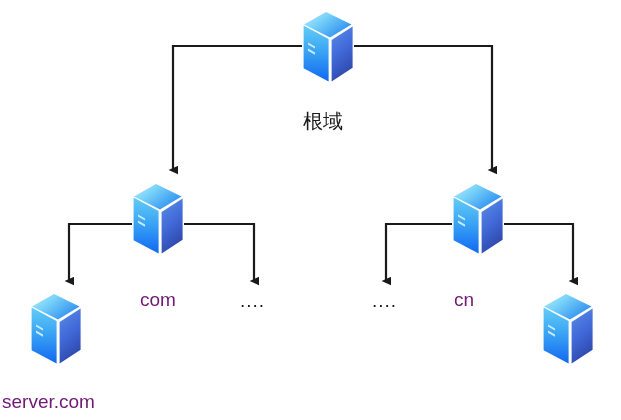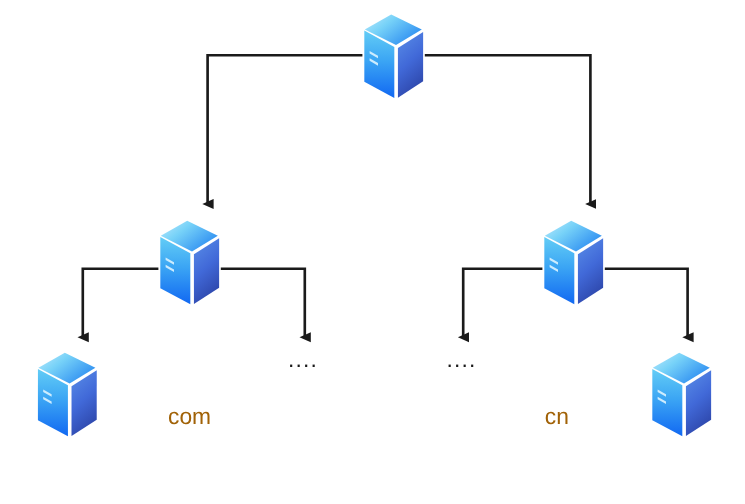--- a/index.html
+++ b/index.html
@@ -12,24 +12,23 @@
     width: 621px;
     height: 420px;
     background: #ffffff;
     overflow: hidden;
     font-family: "Liberation Sans", sans-serif;
   }
   .node-label {
     position: absolute;
     font-family: "Liberation Sans", sans-serif;
     font-size: 19px;
-    color: #a16207;
+    color: #701a75;
     white-space: nowrap;
     line-height: 1;
-    margin-top: 48px;
   }
   .dots-label {
     position: absolute;
     font-family: "Liberation Sans", sans-serif;
     font-size: 19px;
     color: #1a1a1a;
     white-space: nowrap;
     letter-spacing: 1px;
   }
   .root-label {
@@ -159,24 +158,26 @@
       <polygon points="3.6,19.4 28.6,33.1 28.6,75.6 3.6,62.2" fill="url(#frontGrad)"></polygon>
       <polygon points="30,33 54,18 54,63 30,78" fill="#ffffff"></polygon>
       <polygon points="31.6,33.9 52.6,20.6 52.6,61.8 31.6,75.4" fill="url(#sideGrad)"></polygon>
       <g opacity="0.92">
         <polygon points="8,36.5 15,40.5 15,42.6 8,38.6" fill="#d9f2ff"></polygon>
         <polygon points="8,42.6 15,46.6 15,48.7 8,44.7" fill="#d9f2ff"></polygon>
       </g>
     </g>
   </svg>
 
+  <div class="root-label" style="left:303px; top:108px;">根域</div>
 
   <div class="node-label" style="left:140px; top:290px;">com</div>
 
   <div class="node-label" style="left:454px; top:290px;">cn</div>
 
+  <div class="node-label" style="left:2px; top:392px;">server.com</div>
 
 
   <div class="dots-label" style="left:240px; top:290px;">....</div>
 
   <div class="dots-label" style="left:372px; top:290px;">....</div>
 
 </div>
 
 </body></html>

